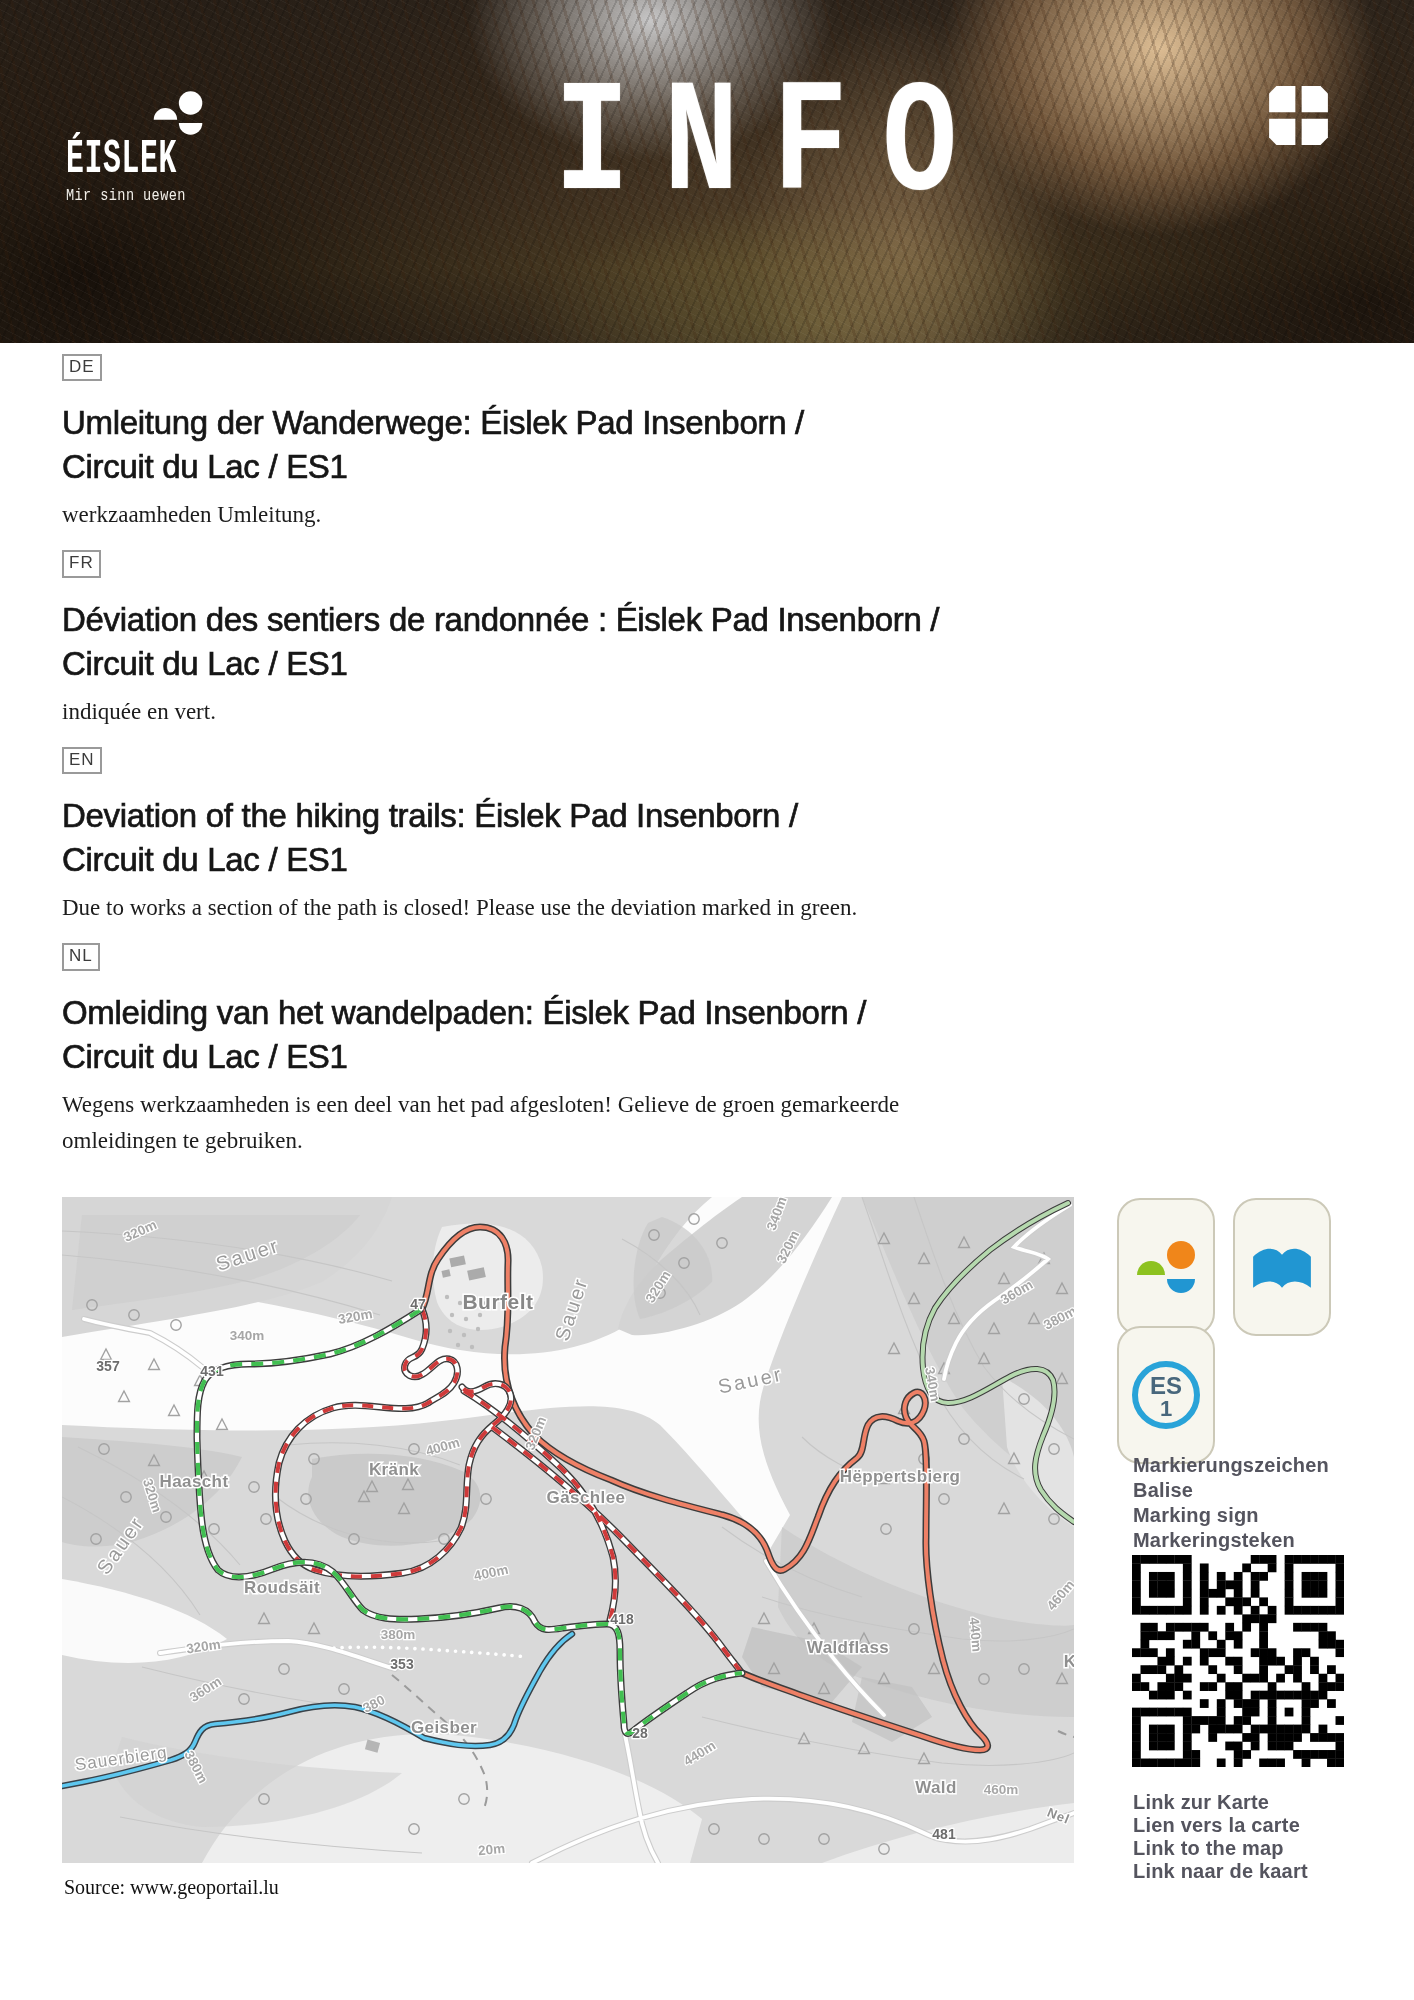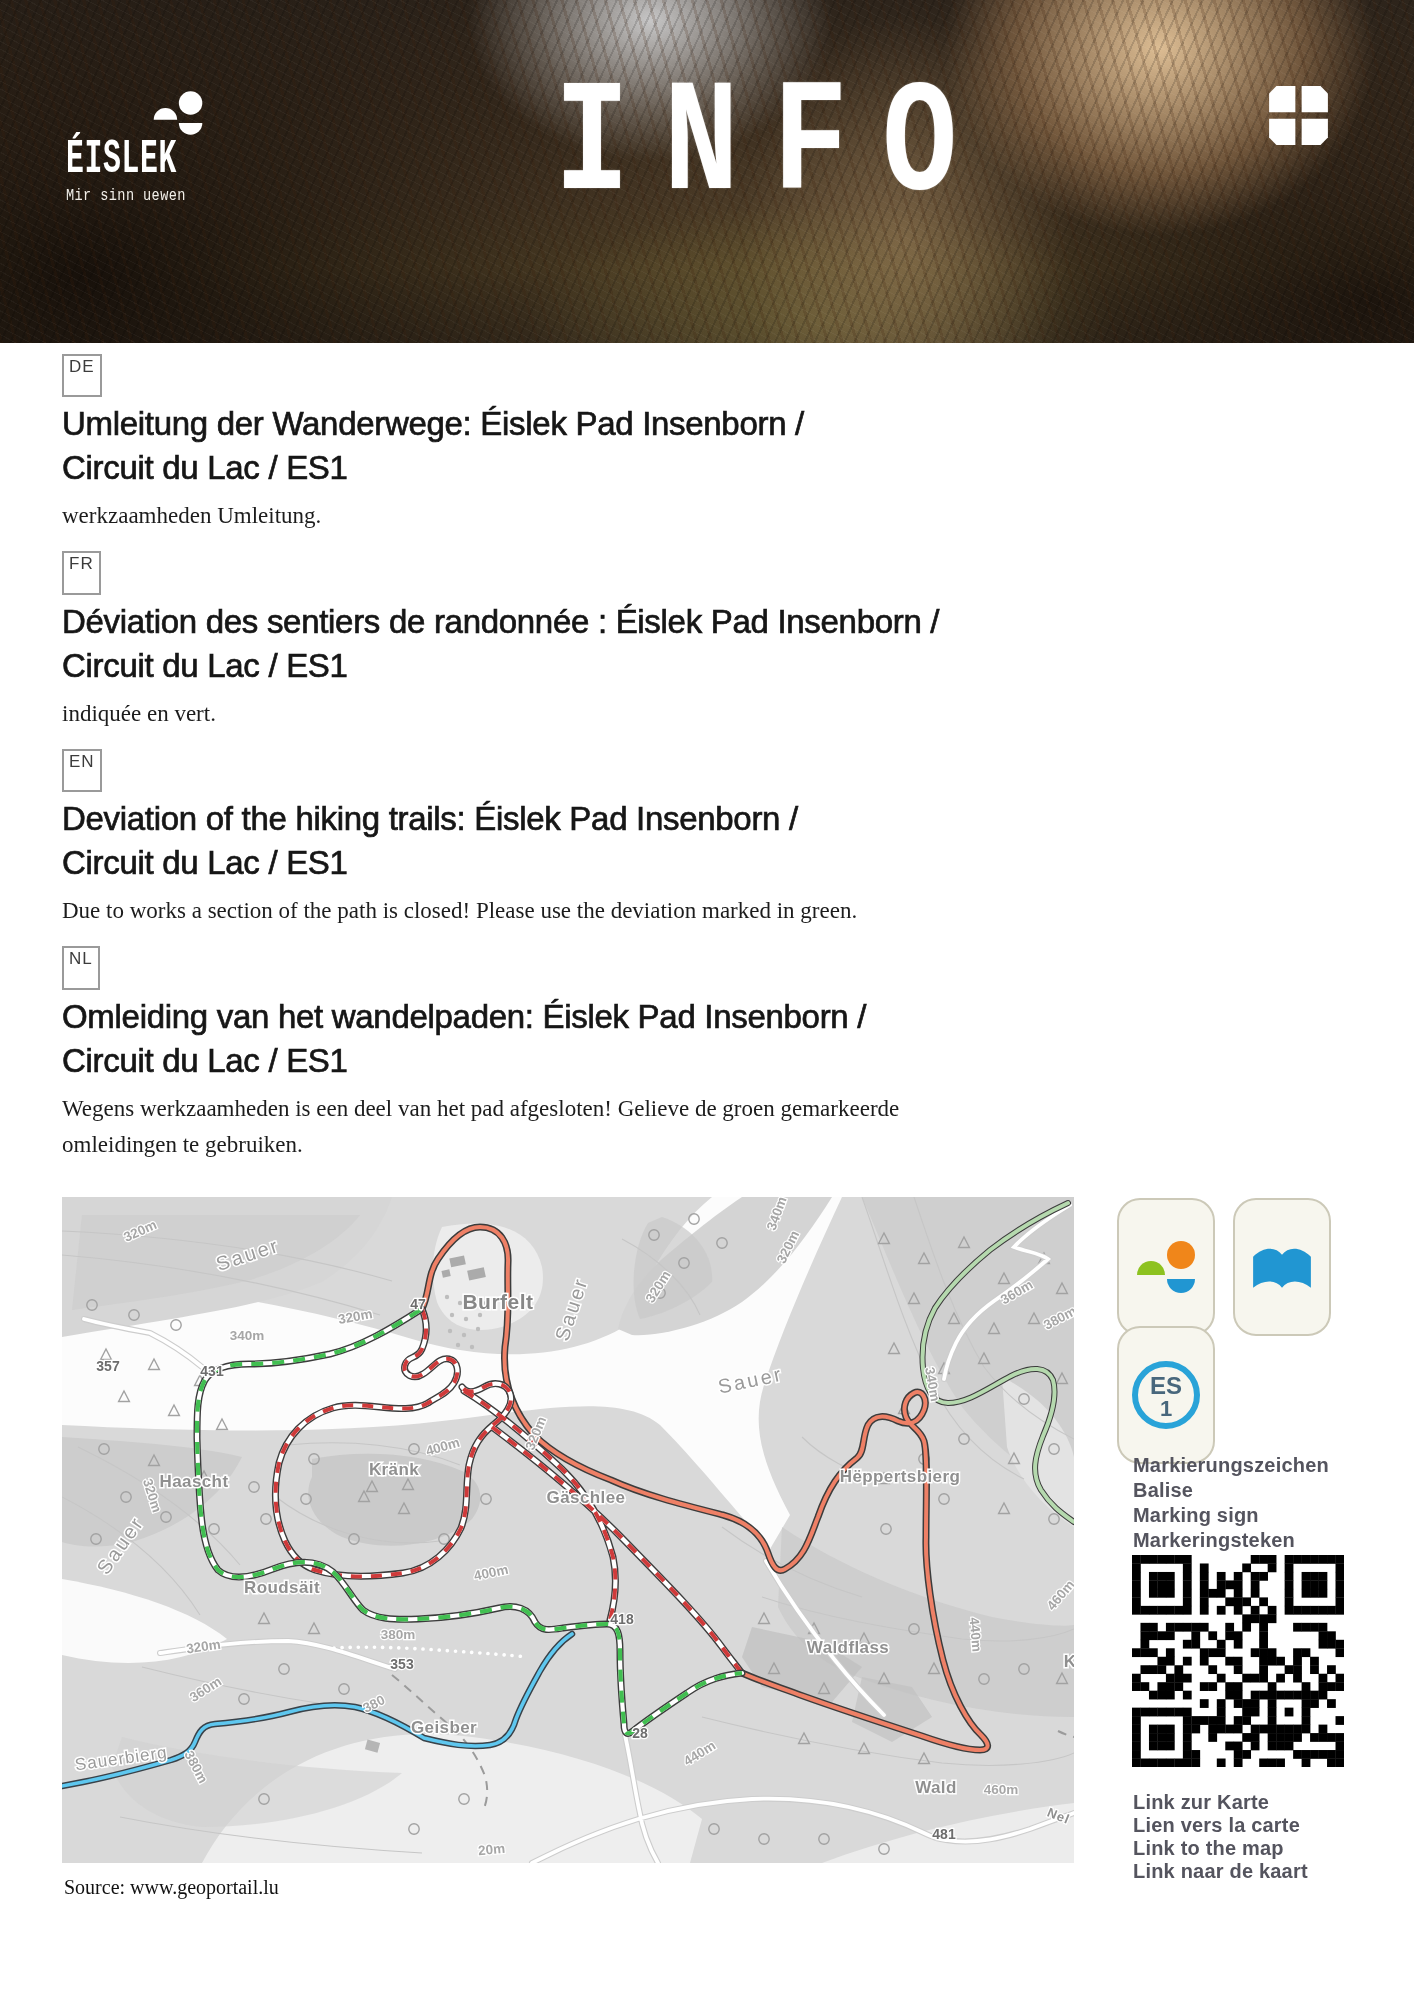--- a/index.html
+++ b/index.html
@@ -32,21 +32,21 @@
   .brand-mark{position:absolute;left:86px;top:2px}
   .info-wrap{position:absolute;left:493px;top:66px;width:414px;text-align:center}
   .info-title{display:inline-block;color:#fff;font-size:160px;line-height:1;font-weight:700;letter-spacing:44px;
     transform:scaleX(.78);transform-origin:50% 0;text-shadow:0 0 2px rgba(255,255,255,.4)}
   .corner-icon{position:absolute;left:1267px;top:84px}
 
   
   .sections{position:absolute;left:62px;top:354px;width:1060px}
   .section{margin-bottom:17px}
   .lang-badge{display:inline-block;border:2px solid #9a9a9a;color:#3c3c3c;font-size:17px;line-height:1.2;
-    padding:1px 5px 18px;letter-spacing:1px;margin-bottom:5px}
+    padding:1px 5px 2px;letter-spacing:1px;margin-bottom:20px}
   .section-title{font-size:33px;line-height:44px;font-weight:400;color:var(--c-heading_text,#161616);
     -webkit-text-stroke:.7px var(--c-heading_text,#161616);letter-spacing:-.3px;margin-bottom:8px}
   .section-title div{white-space:nowrap}
   .section-body{font-family:"Liberation Serif",serif;font-size:23px;line-height:36px;color:#1c1c1c}
   .section-body div{white-space:nowrap}
 
   
   .map-wrap{position:absolute;left:62px;top:1197px;width:1012px;height:666px}
   .source-note{position:absolute;left:64px;top:1876px;font-family:"Liberation Serif",serif;
     font-size:20px;color:#111}

